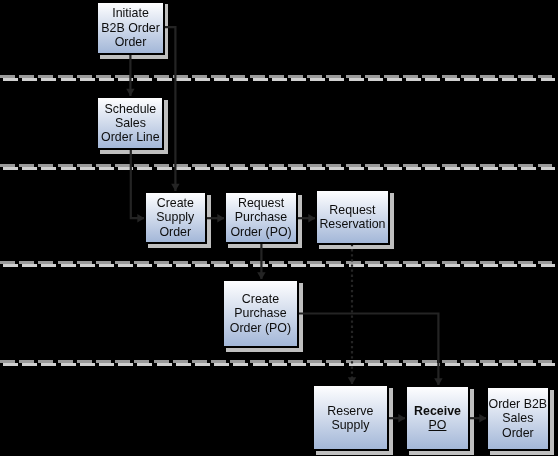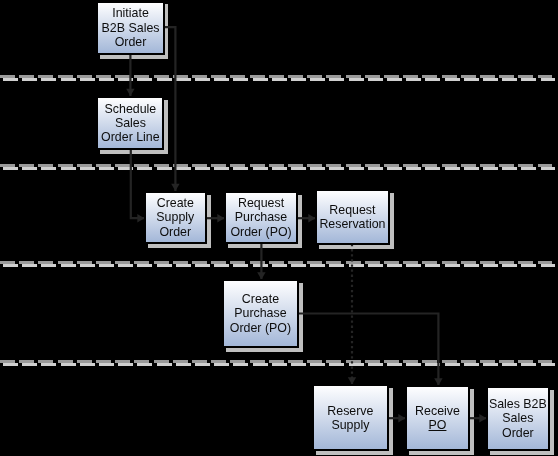--- a/index.html
+++ b/index.html
@@ -303,21 +303,21 @@
         <rect x="480" y="360" width="15" height="3" fill="#9a9a9a" shape-rendering="crispEdges"></rect>
         <rect x="499" y="360" width="15" height="3" fill="#9a9a9a" shape-rendering="crispEdges"></rect>
         <rect x="518" y="360" width="15" height="3" fill="#9a9a9a" shape-rendering="crispEdges"></rect>
         <rect x="538" y="360" width="14" height="3" fill="#9a9a9a" shape-rendering="crispEdges"></rect>
       </g>
     </svg>
 <div class="shadow" style="left: 99.7px; top: 4.3px; width: 68.3px; height: 54.4px;"></div>
     <div class="node" style="left: 96.4px; top: 0.7px; width: 68.3px; height: 54.4px;">
       <span class="lbl">
         <span style="display: block;">Initiate</span>
-        <span style="display: block;">B2B Sales</span>
+        <span style="display: block;">B2B Order</span>
         <span style="display: block;">Order</span>
       </span>
     </div>
     <div class="shadow" style="left: 99.7px; top: 99.6px; width: 68px; height: 54.3px;"></div>
     <div class="node" style="left: 96.4px; top: 96px; width: 68px; height: 54.3px; align-items: center;">
       <span class="lbl">
         <span style="display: block;">Schedule</span>
         <span style="display: block;">Sales</span>
         <span style="display: block;">Order Line</span>
       </span>
@@ -356,25 +356,25 @@
     <div class="shadow" style="left: 316.1px; top: 388.3px; width: 76.6px; height: 66.4px;"></div>
     <div class="node" style="left: 312.1px; top: 384.3px; width: 76.6px; height: 66.4px;">
       <span class="lbl" style="position: relative; top: 1px;">
         <span style="display: block;">Reserve</span>
         <span style="display: block;">Supply</span>
       </span>
     </div>
     <div class="shadow" style="left: 409.1px; top: 389.4px; width: 64.8px; height: 65.2px;"></div>
     <div class="node" style="left: 405.1px; top: 385.4px; width: 64.8px; height: 65.2px;">
       <span class="lbl">
-        <span style="display: block;">Receive</span>
+        <span style="display: block; font-weight: bold;">Receive</span>
         <span style="display: block; text-decoration: underline;">PO</span>
       </span>
     </div>
     <div class="shadow" style="left: 490.1px; top: 390.3px; width: 63.5px; height: 64.4px;"></div>
     <div class="node" style="left: 486.1px; top: 386.3px; width: 63.5px; height: 64.4px;">
       <span class="lbl">
-        <span style="display: block;">Sales B2B</span>
+        <span style="display: block;">Order B2B</span>
         <span style="display: block;">Sales</span>
         <span style="display: block;">Order</span>
       </span>
     </div>
   </div>
 
 </body></html>

